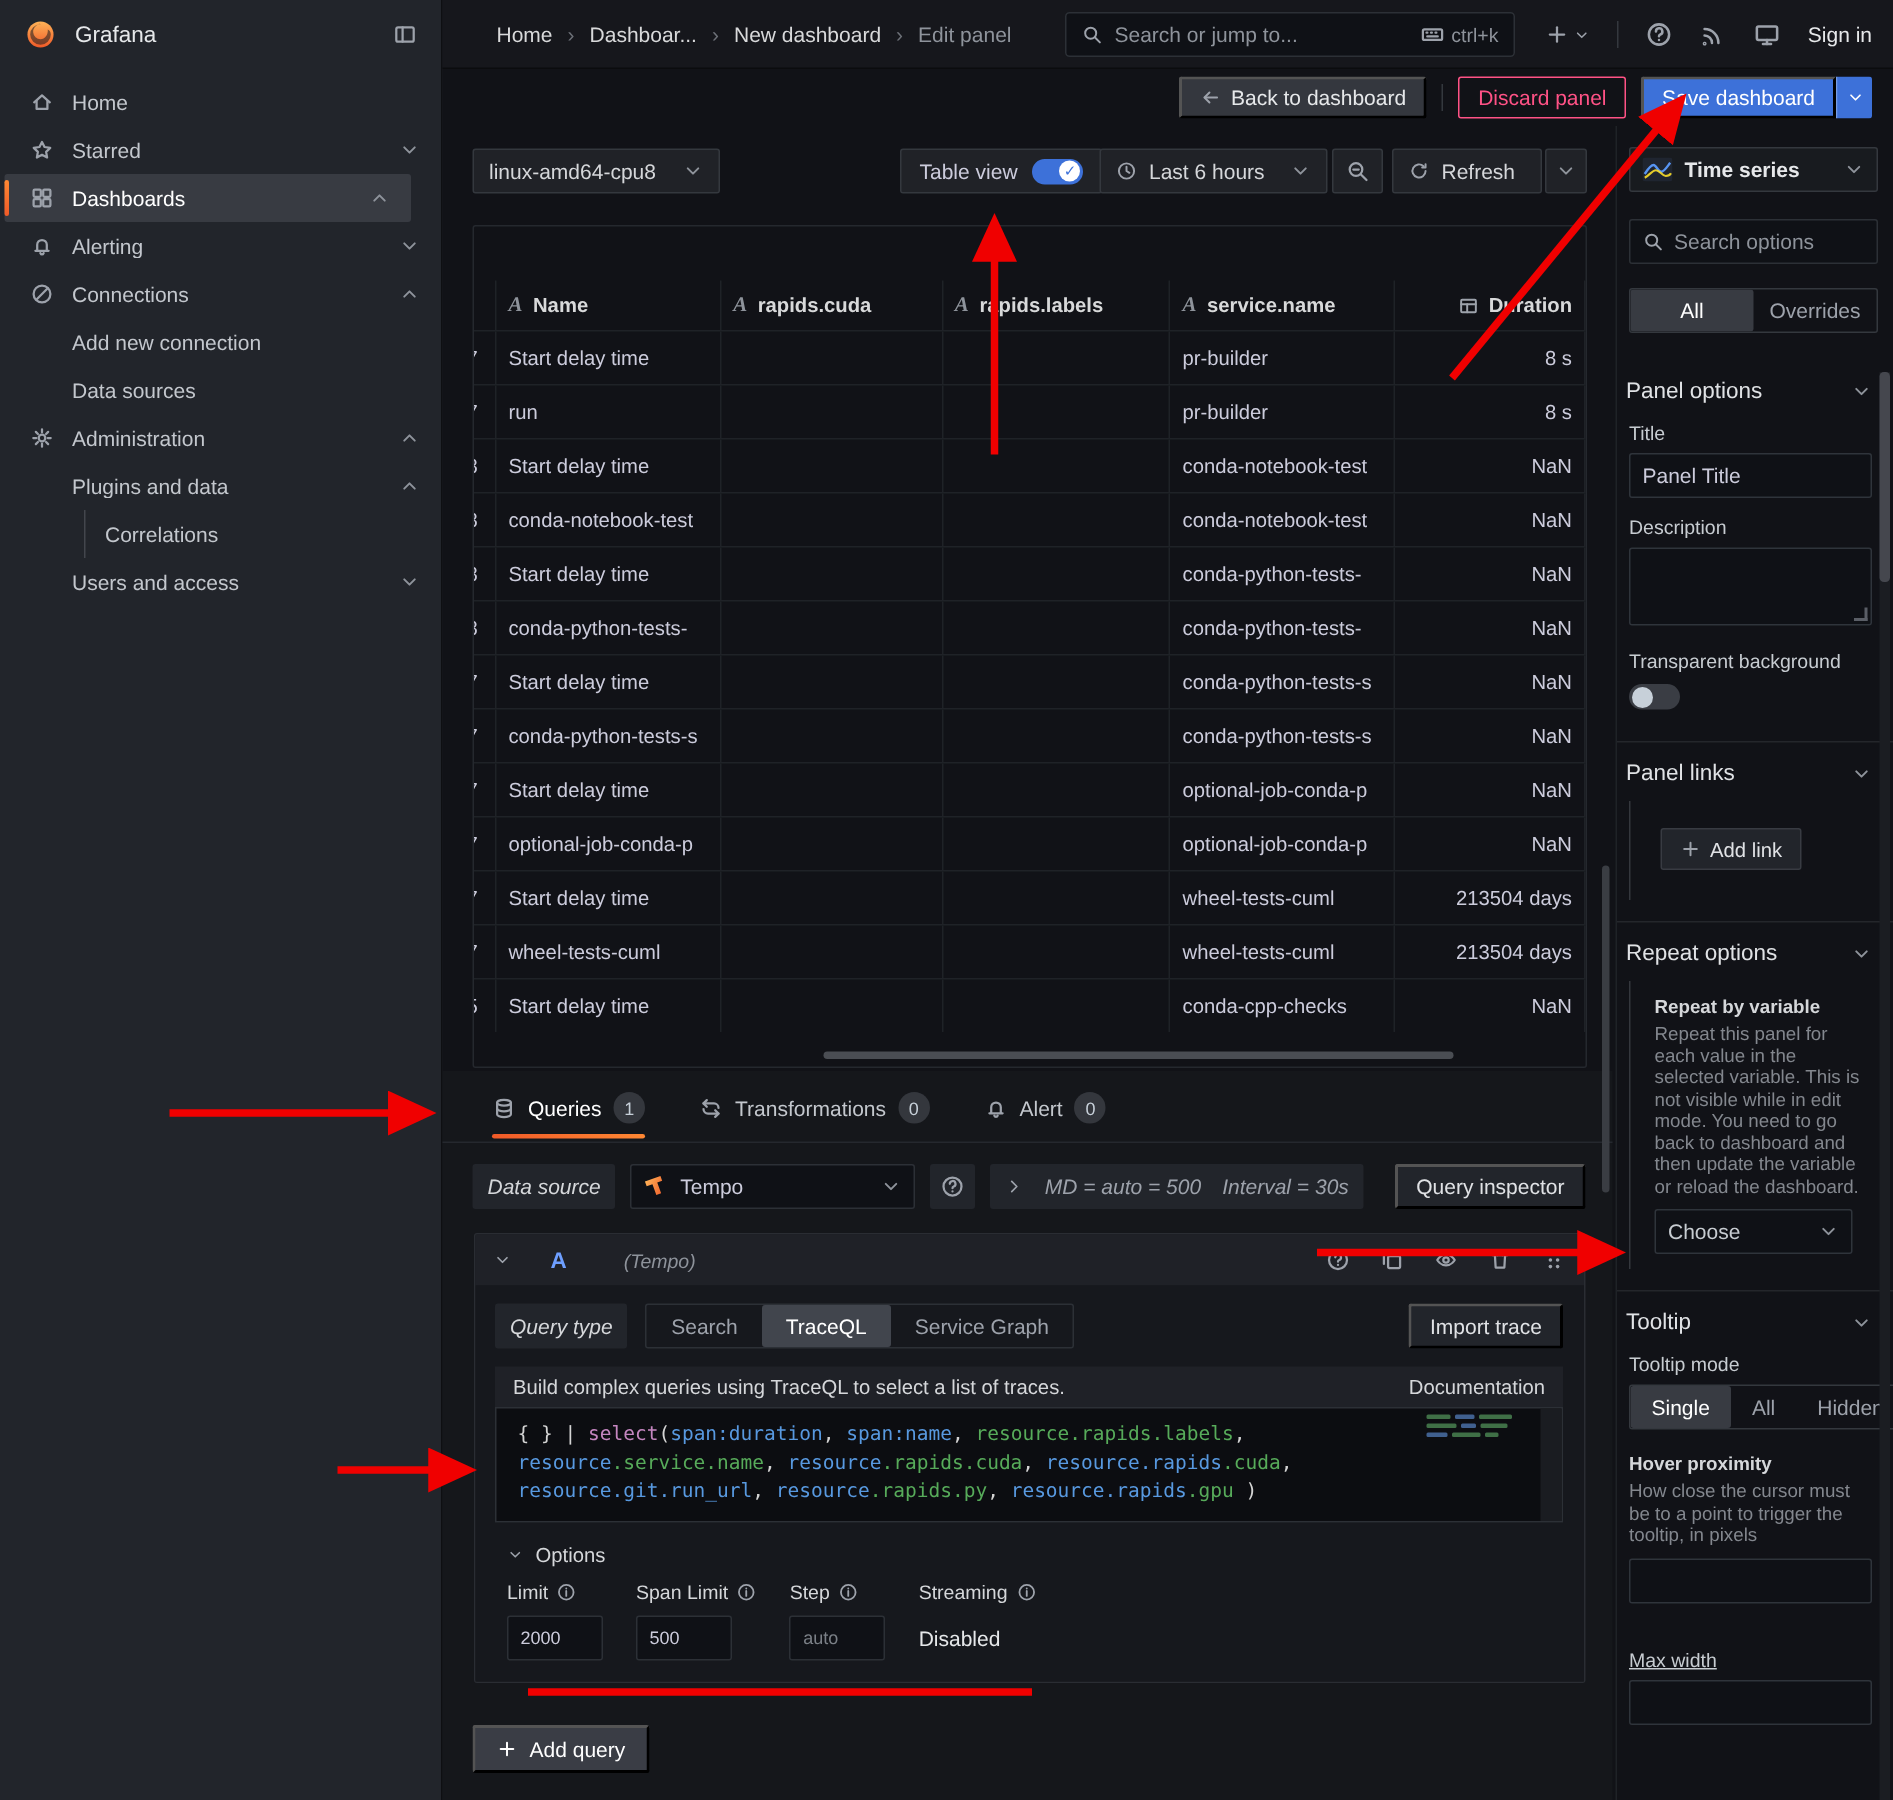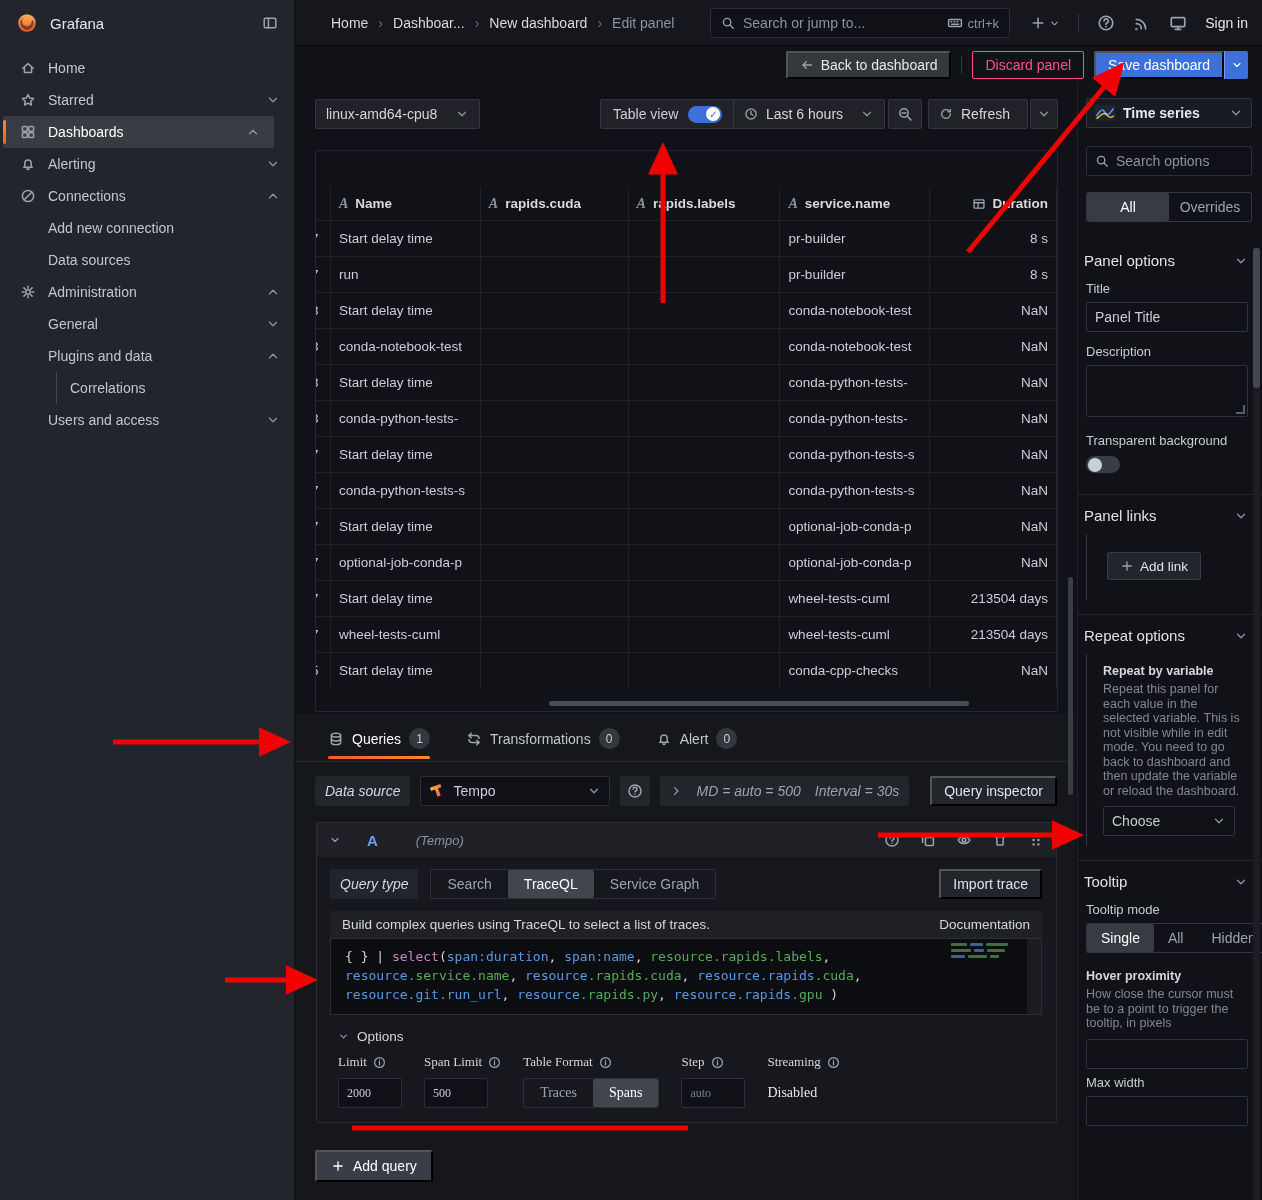--- a/index.html
+++ b/index.html
@@ -105,21 +105,21 @@
   #hintbar{margin-top:12px; background:#1f2127; display:flex; align-items:center; justify-content:space-between; padding:6px 12px; font-size:13.5px; color:#d5d7da;}
   #codeblock{position:relative; background:#0c0d11; border:1px solid #2c3036; padding:8px 90px 10px 14px; font-family:"DejaVu Sans Mono", monospace; font-size:13px; line-height:19px;}
   .tk-p{color:#d4d4d4;} .tk-m{color:#c586c0;} .tk-b{color:#5899e0;} .tk-g{color:#57ab5a;}
   #minimap{position:absolute; right:18px; top:4px; width:72px;}
   #minimap .mrow{display:flex; gap:3px; margin-bottom:3px;}
   #minimap i{display:block; height:3px; border-radius:1px;}
   .mg{background:#3f6f46;} .mb{background:#40608f;}
   #codescroll{position:absolute; right:0; top:0; bottom:0; width:14px; background:#1a1c21;}
 
   #optshead{display:flex; align-items:center; gap:8px; margin:14px 0 10px 8px; font-size:13.5px; color:#d5d7da;}
-  #fieldsrow{display:flex; align-items:flex-start; gap:22px; margin-left:8px;font-family:Liberation Serif, serif;}
+  #fieldsrow{display:flex; align-items:flex-start; gap:22px; margin-left:8px;}
   .qf .flabel{display:flex; align-items:center; gap:6px; font-size:13px; color:#d5d7da; margin-bottom:8px;}
   .qinput{height:30px; background:#0f1116; border:1px solid #2c3036; border-radius:2px; display:flex; align-items:center; padding:0 8px; font-size:12px; color:#ccccdc; width:64px;}
   .qinput .ph{color:#7b8087;}
   .qtext{height:30px; display:flex; align-items:center; font-size:14px; color:#e6e8ea;}
 
   #addquery{left:315px; top:1150px; height:32px; display:inline-flex; align-items:center; gap:8px; padding:0 14px; background:#3a3d45; color:#fff; border-radius:2px; font-size:14px;}
 
   
   #optionspane{left:1077px; top:84px; width:185px; height:1116px; border-left:1px solid #1f2227; background:#111217; overflow:hidden;}
   .op-in{padding:14px 10px 0 8px;}
@@ -256,28 +256,20 @@
         <span class="ic">
           <svg viewBox="0 0 16 16" fill="none" stroke="currentColor" stroke-width="1.5" stroke-linecap="round" stroke-linejoin="round">
             <circle cx="8" cy="8" r="2.2"></circle>
             <path d="M8 2.2v2M8 11.8v2M2.2 8h2M11.8 8h2M3.9 3.9l1.4 1.4M10.7 10.7l1.4 1.4M12.1 3.9l-1.4 1.4M5.3 10.7l-1.4 1.4"></path>
           </svg>
         </span>
         <span class="lbl">Administration</span>
         <span class="ic chev">
           <svg viewBox="0 0 16 16" fill="none" stroke="currentColor" stroke-width="1.5" stroke-linecap="round" stroke-linejoin="round">
             <path d="M4 10l4-4 4 4"></path>
-          </svg>
-        </span>
-      </div>
-      <div class="nav-item lvl1">
-        <span class="lbl">General</span>
-        <span class="ic chev">
-          <svg viewBox="0 0 16 16" fill="none" stroke="currentColor" stroke-width="1.5" stroke-linecap="round" stroke-linejoin="round">
-            <path d="M4 6l4 4 4-4"></path>
           </svg>
         </span>
       </div>
       <div class="nav-item lvl1">
         <span class="lbl">Plugins and data</span>
         <span class="ic chev">
           <svg viewBox="0 0 16 16" fill="none" stroke="currentColor" stroke-width="1.5" stroke-linecap="round" stroke-linejoin="round">
             <path d="M4 10l4-4 4 4"></path>
           </svg>
         </span>
@@ -817,36 +809,20 @@
                   <line x1="8" y1="4.8" x2="8" y2="4.9"></line>
                 </svg>
               </span>
             </div>
             <div class="qinput">
               <span>500</span>
             </div>
           </div>
           <div class="qf">
             <div class="flabel">
-              <span>Table Format</span>
-              <span class="ic" style="width: 13px; height: 13px;">
-                <svg viewBox="0 0 16 16" fill="none" stroke="currentColor" stroke-width="1.5" stroke-linecap="round" stroke-linejoin="round">
-                  <circle cx="8" cy="8" r="6"></circle>
-                  <line x1="8" y1="7" x2="8" y2="11"></line>
-                  <line x1="8" y1="4.8" x2="8" y2="4.9"></line>
-                </svg>
-              </span>
-            </div>
-            <div class="seg">
-              <span class="cell">Traces</span>
-              <span class="cell on">Spans</span>
-            </div>
-          </div>
-          <div class="qf">
-            <div class="flabel">
               <span>Step</span>
               <span class="ic" style="width: 13px; height: 13px;">
                 <svg viewBox="0 0 16 16" fill="none" stroke="currentColor" stroke-width="1.5" stroke-linecap="round" stroke-linejoin="round">
                   <circle cx="8" cy="8" r="6"></circle>
                   <line x1="8" y1="7" x2="8" y2="11"></line>
                   <line x1="8" y1="4.8" x2="8" y2="4.9"></line>
                 </svg>
               </span>
             </div>
             <div class="qinput">
@@ -991,21 +967,21 @@
       </div>
       <div class="slabel">Tooltip mode</div>
       <div class="radio tm" id="tooltipmodes">
           <span class="cell on">Single</span>
           <span class="cell">All</span>
           <span class="cell">Hidden</span>
         </div>
       <div class="sbold" style="margin:16px 0 4px 2px;">Hover proximity</div>
       <div class="sdesc" style="margin-left:2px; width:152px;">How close the cursor must be to a point to trigger the tooltip, in pixels</div>
       <div class="sinput"></div>
-      <div class="slabel" style="margin-top:6px;">Max width</div>
+      <div class="slabel" style="margin-top:30px;text-decoration:underline;">Max width</div>
       <div class="sinput"></div>
     </div>
   </div>
 
   <div id="optscroll-track"></div>
   <div id="optscroll-thumb"></div>
 </aside>
 
 <svg id="ann" class="abs" viewBox="0 0 1262 1200">
   <defs>

